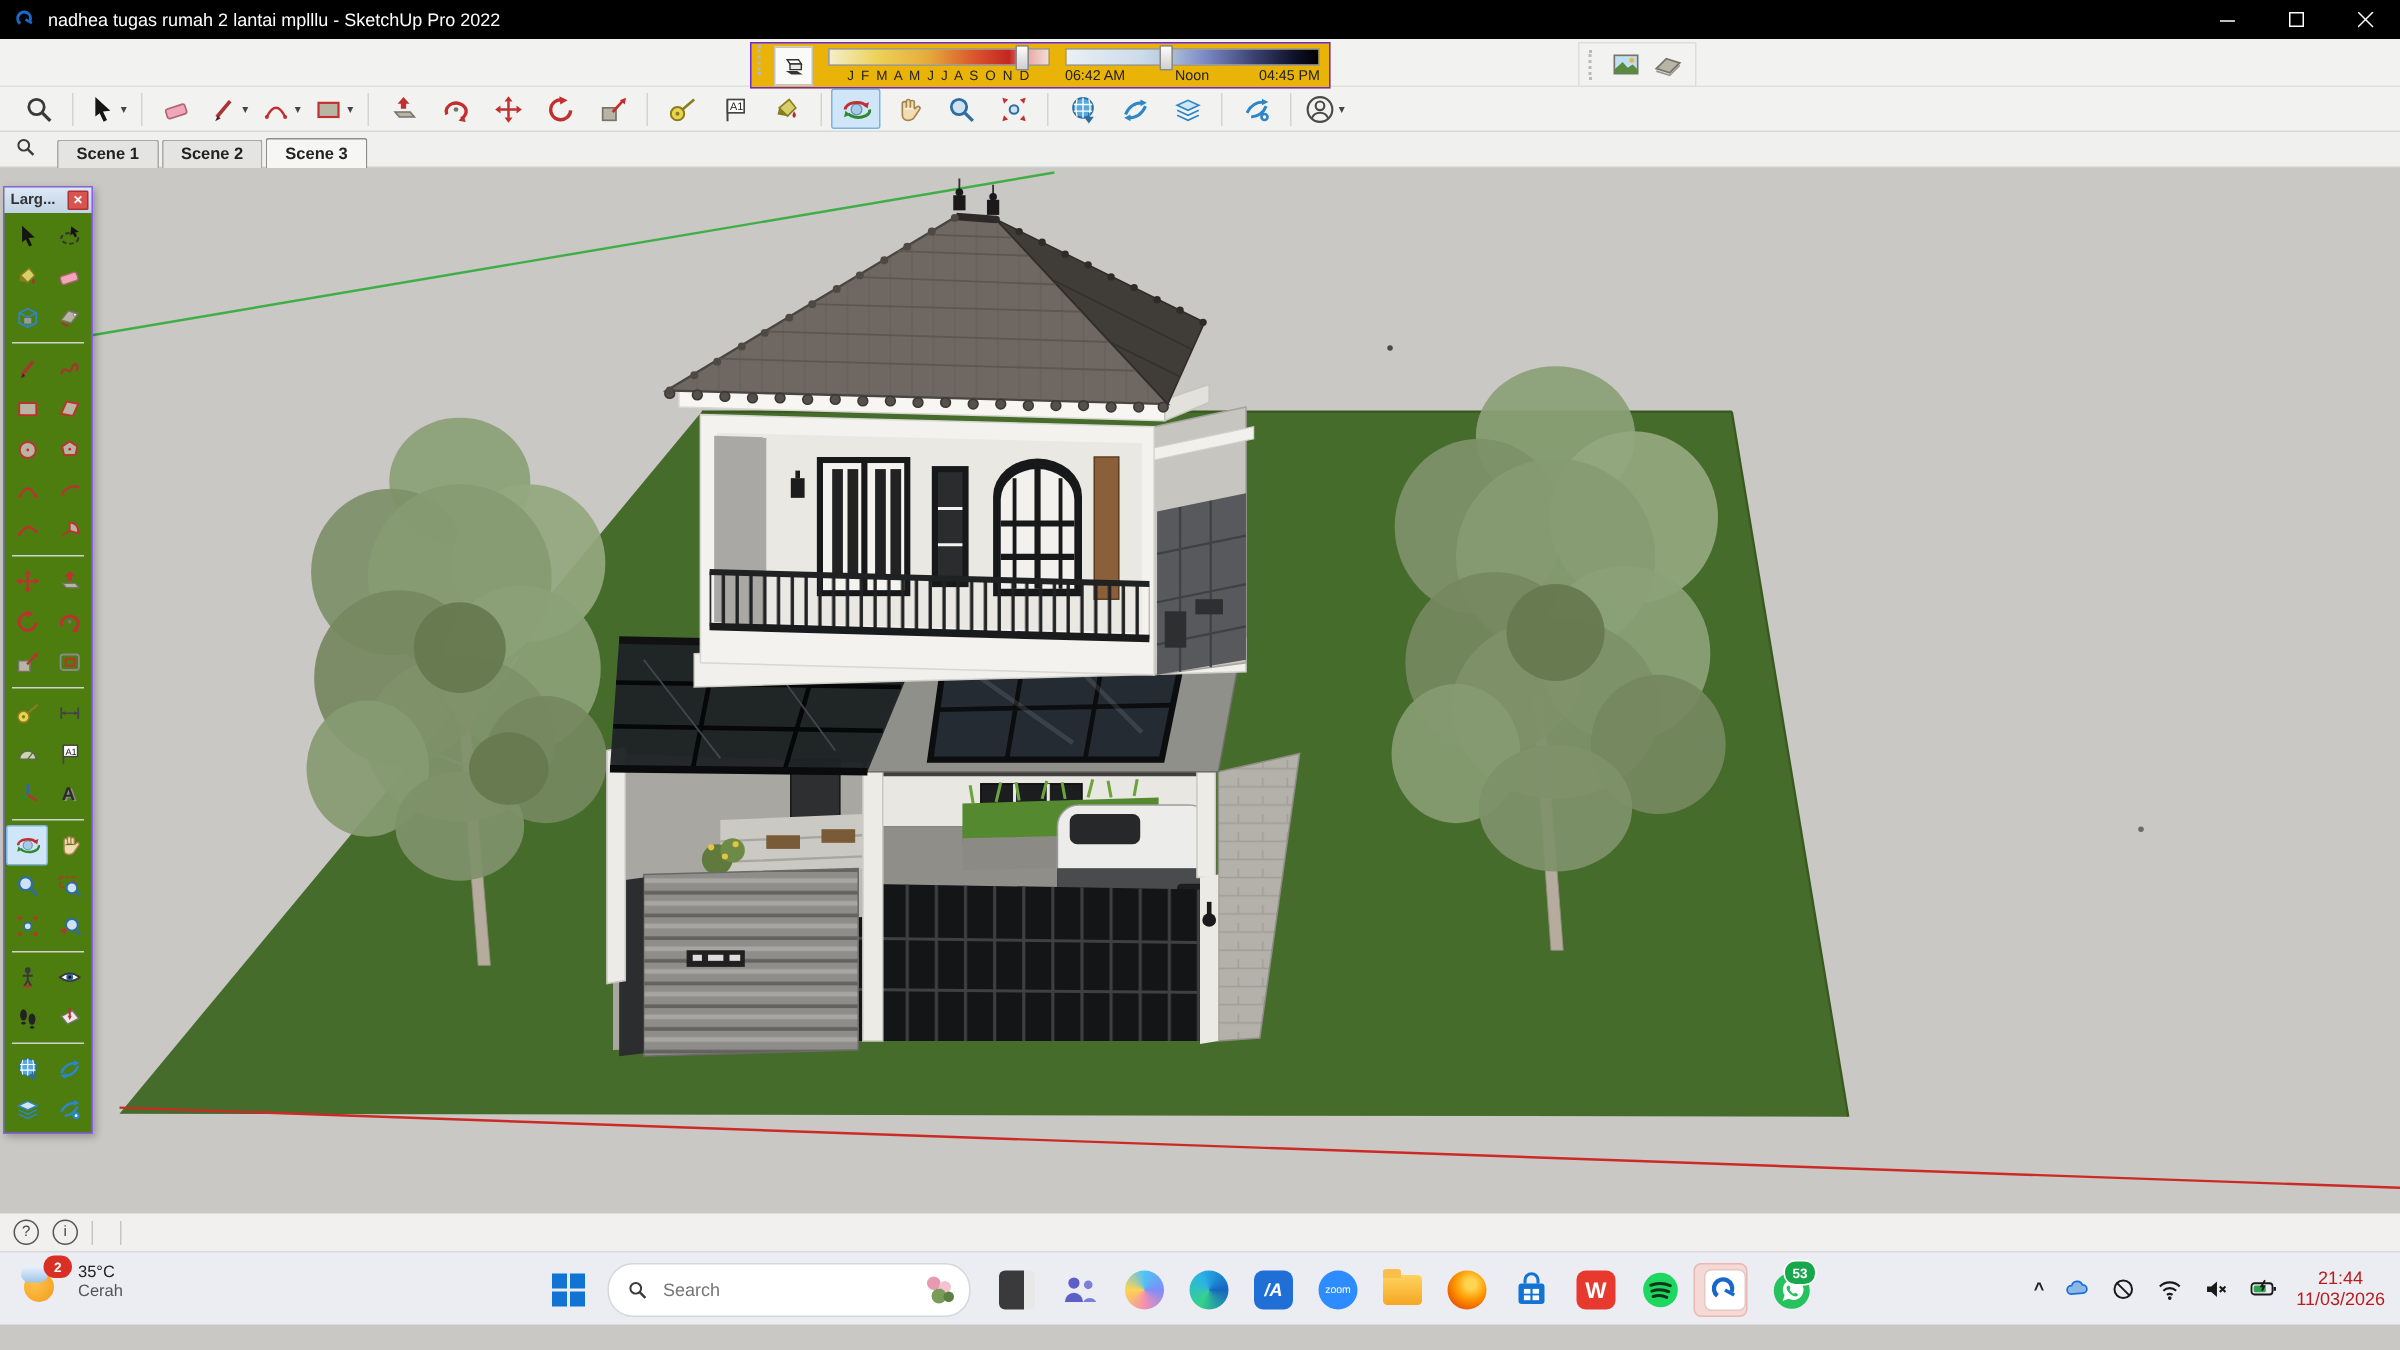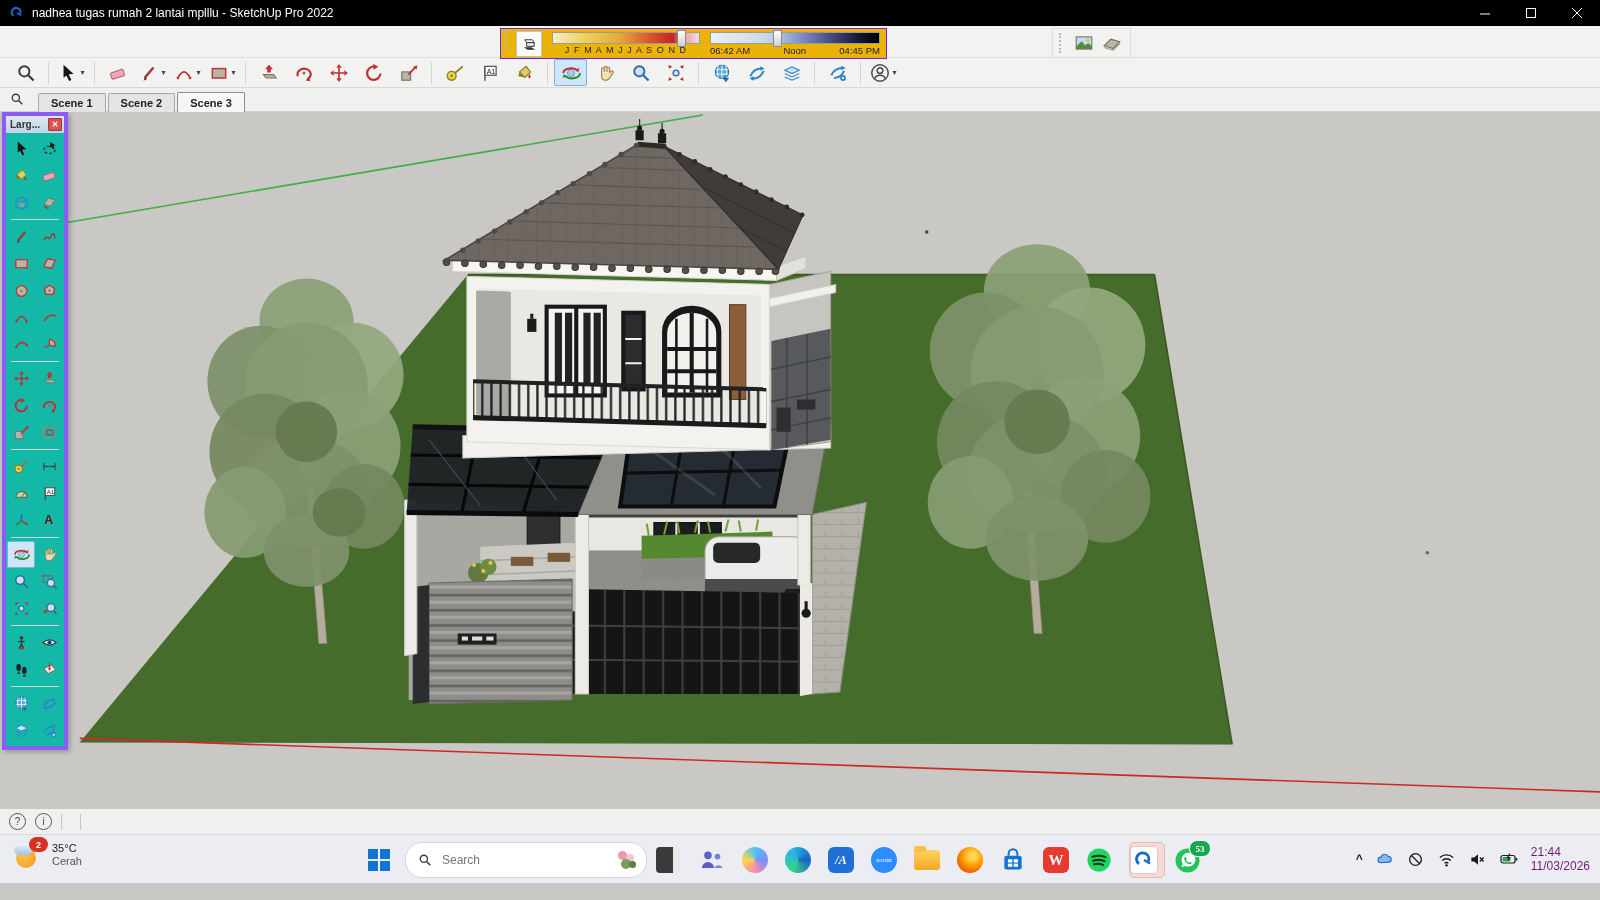--- a/index.html
+++ b/index.html
@@ -38,21 +38,21 @@
   .i14{width:14px;height:14px;}
   
   .tabsbar{height:23px;background:#f0f0ee;border-bottom:1px solid #cfcfcd;display:flex;align-items:flex-end;font-size:11px;color:#222;}
   .tabsearch{margin:0 14px 3px 10px;}
   .stab{padding:3px 12px 3px;border:1px solid #a9a9a7;border-bottom:none;background:#e4e4e2;margin-right:2px;border-radius:2px 2px 0 0;position:relative;top:1px;font-weight:bold;}
   .stab.active{background:#f6f6f4;padding-top:4px;border-color:#8e8e8c;z-index:2;}
   
   .canvas{position:relative;height:696px;background:#c9c8c5;overflow:hidden;}
   .scene{position:absolute;inset:0;width:100%;height:100%;display:block;}
   
-  .palette{position:absolute;left:2px;top:0;width:58px;background:#14b8a6;border:4px solid #8b5cf6;box-shadow:2px 2px 5px rgba(0,0,0,.25);}
+  .palette{position:absolute;left:2px;top:12px;width:58px;background:#4d7c0f;border:1px solid #8b5cf6;box-shadow:2px 2px 5px rgba(0,0,0,.25);}
   .phead{height:17px;background:linear-gradient(180deg,#dce8f4,#c2d4e6);display:flex;align-items:center;font-size:10px;font-weight:bold;color:#333;padding-left:4px;}
   .pclose{margin-left:auto;margin-right:2px;width:12px;height:11px;background:#d9534f;color:#fff;font-size:8px;line-height:11px;text-align:center;border:1px solid #a33;border-radius:1px;}
   .pgrid{display:grid;grid-template-columns:1fr 1fr;padding:2px 1px;}
   .pc{height:25px;display:flex;align-items:center;justify-content:center;border:1px solid transparent;border-radius:2px;}
   .pc.active{background:#cfe6f8;border-color:#7fb2dd;}
   .pdiv{grid-column:1/3;height:1px;background:#d2d2d0;margin:3px 4px;}
   
   .statusbar{height:25px;background:#f1f0ee;border-top:1px solid #c9c9c7;display:flex;align-items:center;font-size:12px;color:#222;}
   .scir{width:15px;height:15px;border:1px solid #555;border-radius:50%;display:flex;align-items:center;justify-content:center;font-size:10px;margin-left:9px;color:#444;}
   .sdiv{width:1px;height:16px;background:#c5c5c3;margin:0 9px;}
@@ -68,39 +68,39 @@
   .wxbadge{position:absolute;right:-4px;top:-3px;min-width:15px;height:15px;border-radius:8px;background:#d93025;color:#fff;font-size:9px;font-weight:bold;display:flex;align-items:center;justify-content:center;padding:0 2px;}
   .wxtxt{line-height:13px;font-size:11px;}
   .tbcenter{position:absolute;left:362px;top:7px;display:flex;align-items:center;gap:9px;}
   .start{width:34px;height:34px;display:flex;align-items:center;justify-content:center;border-radius:5px;}
   .winlogo{display:grid;grid-template-columns:10px 10px;grid-template-rows:10px 10px;gap:1.5px;}
   .winlogo i{background:#1173d4;}
   .searchpill{width:222px;height:34px;background:#fff;border:1px solid #d6d7dd;border-radius:17px;display:flex;align-items:center;padding:0 6px 0 12px;gap:8px;}
   .searchpill input{border:none;outline:none;flex:1;font-size:12px;color:#444;background:transparent;font-family:"Liberation Sans",sans-serif;}
   .flower{position:relative;width:26px;height:26px;}
   .flower i{position:absolute;border-radius:50%;}
-  .app{position:relative;width:34px;height:34px;display:flex;align-items:center;justify-content:flex-start;border-radius:5px;font-family:Liberation Serif, serif;}
+  .app{position:relative;width:34px;height:34px;display:flex;align-items:center;justify-content:flex-end;border-radius:5px;}
   .app.activeapp{background:#f4d9d5;border:1px solid #e8b8b2;}
   .sqic{width:26px;height:26px;border-radius:6px;display:flex;align-items:center;justify-content:center;color:#fff;font-weight:bold;}
   .circ{width:26px;height:26px;border-radius:50%;display:flex;align-items:center;justify-content:center;color:#fff;}
   .darkapp{width:24px;height:26px;border-radius:4px;background:linear-gradient(90deg,#3a3a3c 70%,#e8e8e8 70%);}
   .copilot{background:conic-gradient(#4fc3f7,#7e8ef7,#f48fb1,#ffd54f,#4fc3f7);}
   .edge{background:conic-gradient(from 210deg,#35d28a,#2bb3e8,#1565c0,#35d28a);}
   .firefox{background:radial-gradient(circle at 60% 35%,#ffd54f 15%,#ff9800 45%,#e65100 80%);}
   .folder{position:relative;width:26px;height:20px;background:linear-gradient(180deg,#ffd45e,#f5a623);border-radius:3px;}
   .folder:before{content:"";position:absolute;left:0;top:-4px;width:12px;height:6px;background:#f8c04a;border-radius:2px 2px 0 0;}
   .zoomapp{background:#2d8cff;font-size:7px;}
   .ia{background:#1f6fd6;font-style:italic;font-size:12px;}
   .wps{background:#e8392f;font-size:15px;}
   .suwrap{width:26px;height:26px;background:#fff;border-radius:5px;display:flex;align-items:center;justify-content:center;border:1px solid #e3c9c5;}
   .badge{position:absolute;right:-3px;top:-3px;min-width:16px;height:15px;border-radius:8px;background:#17a74c;border:1.5px solid #fff;color:#fff;font-size:9px;font-weight:bold;display:flex;align-items:center;justify-content:center;padding:0 2px;}
   .tray{position:absolute;right:10px;top:0;height:48px;display:flex;align-items:center;gap:13px;}
   .trayic{display:flex;align-items:center;justify-content:center;width:18px;height:18px;}
   .chev{font-size:12px;font-weight:bold;color:#222;}
-  .clock{text-align:left;line-height:14px;font-size:12px;color:#701a75;}
+  .clock{text-align:center;line-height:14px;font-size:12px;color:#b91c1c;}
 </style>
 </head>
 <body>
 
 <svg width="0" height="0" style="position:absolute">
 <defs>
 <symbol id="sy-cursor" viewBox="0 0 18 18">
         <path d="M5 1.5 L14 9.8 L9.6 10.2 L12 15.3 L10 16.3 L7.6 11.3 L5 13.2 Z" fill="#151515"></path>
       </symbol>
 <symbol id="sy-lasso" viewBox="0 0 18 18">

